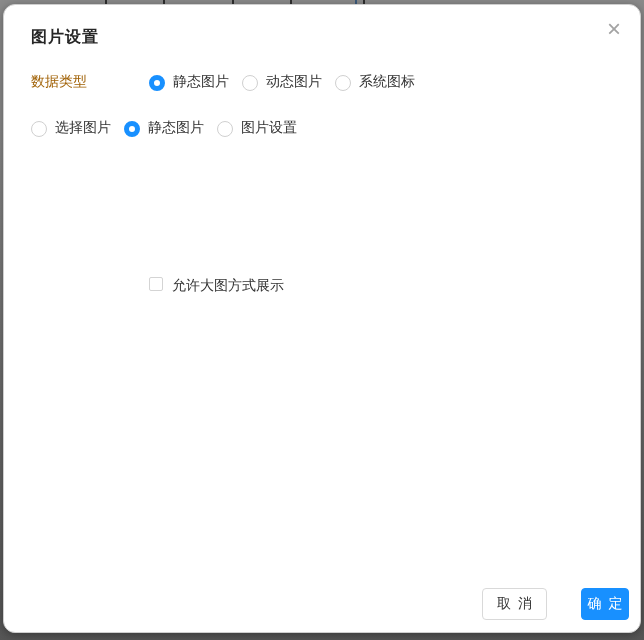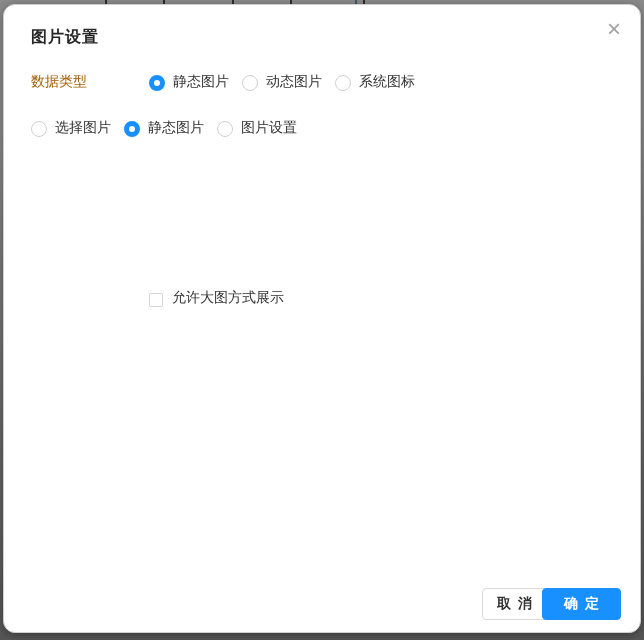--- a/index.html
+++ b/index.html
@@ -44,35 +44,35 @@
   .row-select { position:absolute; left:27px; top:147px; display:flex; align-items:flex-start; }
   .row-select .row-label { padding-top:10px; }
   .add-box {
     width:104px; height:105px; background:#f7f7f7;
     border:1px solid #e4e4e4; border-radius:4px; cursor:pointer;
     display:flex; flex-direction:column; align-items:center; justify-content:center;
   }
   .add-plus { font-size:22px; color:#9a9a9a; line-height:1; font-weight:300; }
   .add-label { font-size:14px; color:#404040; margin-top:9px; }
 
-  .checkbox-row { position:absolute; left:145px; top:284px; display:flex; align-items:flex-end; cursor:pointer; }
+  .checkbox-row { position:absolute; left:145px; top:272px; display:flex; align-items:flex-start; cursor:pointer; }
   .checkbox-box {
     width:14px; height:14px; border:1px solid #d4d4d4; border-radius:2px;
     background:#fff; flex:0 0 14px;
   }
   .checkbox-label { margin-left:9px; font-size:14px; color:#333333; }
 
   .footer-btn {
     position:absolute; top:583px; height:32px;
     display:flex; align-items:center; justify-content:center;
-    font-size:14px; border-radius:4px; cursor:pointer;font-weight:bold;
+    font-size:14px; border-radius:4px; cursor:pointer;
   }
   .footer-btn span { letter-spacing:7px; margin-right:-7px; white-space:nowrap; }
   .btn-cancel { right:93px; width:65px; background:#fff; border:1px solid #d9d9d9; color:#333333; }
-  .btn-ok { right:19px; width:79px; background:#1890ff; border:1px solid #1890ff; color:#ffffff; }
+  .btn-ok { right:11px; width:48px; background:#1890ff; border:1px solid #1890ff; color:#ffffff; }
 </style>
 </head>
 <body>
 
 <div class="bg-mark" style="left:105px"></div>
 <div class="bg-mark" style="left:163px"></div>
 <div class="bg-mark" style="left:232px"></div>
 <div class="bg-mark" style="left:290px"></div>
 <div class="bg-mark b" style="left:355px"></div>
 <div class="bg-mark" style="left:363px"></div>

